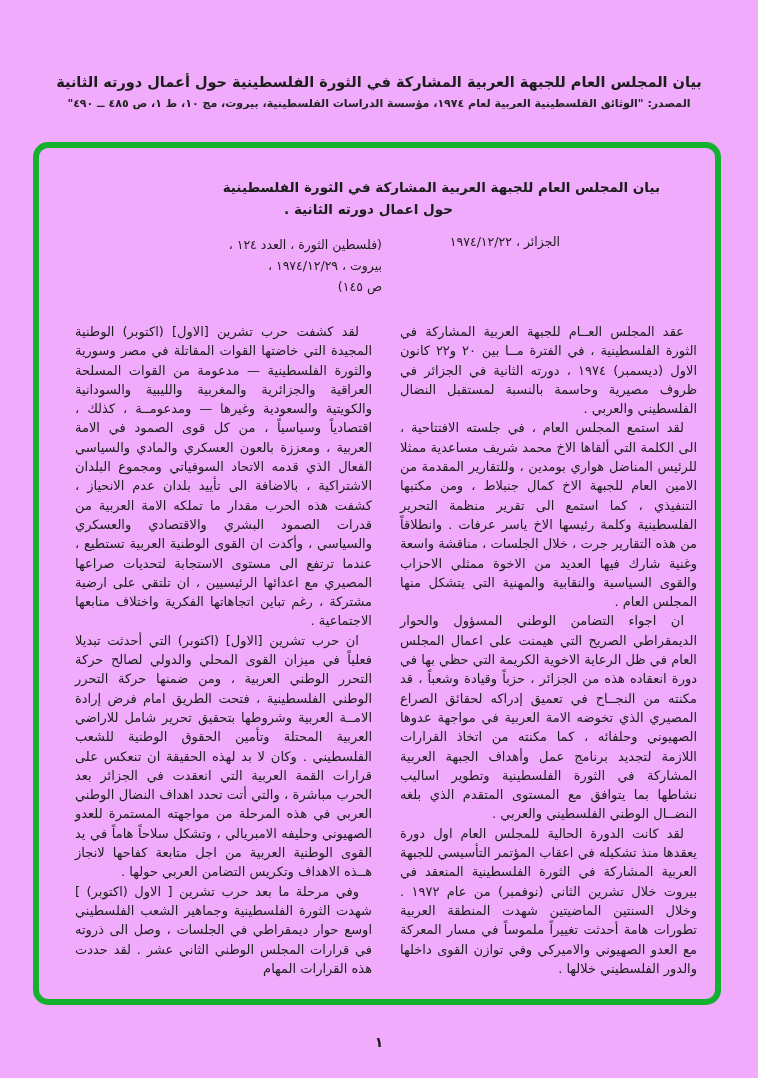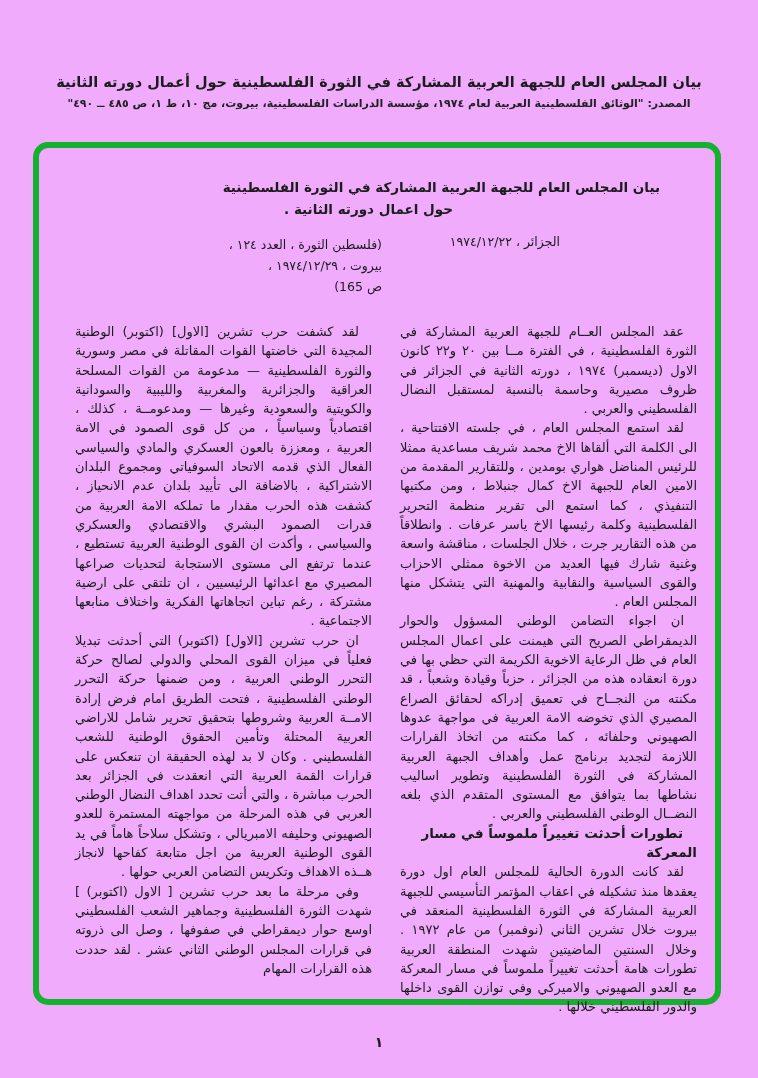--- a/index.html
+++ b/index.html
@@ -87,37 +87,36 @@
     <div class="inner-title">
       <div class="line1">بيان المجلس العام للجبهة العربية المشاركة في الثورة الفلسطينية</div>
       <div class="line2">حول اعمال دورته الثانية .</div>
     </div>
 
     <div class="place-date">الجزائر ، ١٩٧٤/١٢/٢٢</div>
 
     <div class="citation">
       <div class="cit-line1">(فلسطين الثورة ، العدد ١٢٤ ،</div>
       <div class="cit-line2">بيروت ، ١٩٧٤/١٢/٢٩ ،</div>
-      <div class="cit-line3">ص 165)</div>
+      <div class="cit-line3">ص ١٤٥)</div>
     </div>
 
     <div class="columns">
 
       <div class="col col-first">
         <p>عقد المجلس العــام للجبهة العربية المشاركة في الثورة الفلسطينية ، في الفترة مــا بين ٢٠ و٢٢ كانون الاول (ديسمبر) ١٩٧٤ ، دورته الثانية في الجزائر في ظروف مصيرية وحاسمة بالنسبة لمستقبل النضال الفلسطيني والعربي .</p>
         <p>لقد استمع المجلس العام ، في جلسته الافتتاحية ، الى الكلمة التي ألقاها الاخ محمد شريف مساعدية ممثلا للرئيس المناضل هواري بومدين ، وللتقارير المقدمة من الامين العام للجبهة الاخ كمال جنبلاط ، ومن مكتبها التنفيذي ، كما استمع الى تقرير منظمة التحرير الفلسطينية وكلمة رئيسها الاخ ياسر عرفات . وانطلاقاً من هذه التقارير جرت ، خلال الجلسات ، مناقشة واسعة وغنية شارك فيها العديد من الاخوة ممثلي الاحزاب والقوى السياسية والنقابية والمهنية التي يتشكل منها المجلس العام .</p>
         <p>ان اجواء التضامن الوطني المسؤول والحوار الديمقراطي الصريح التي هيمنت على اعمال المجلس العام في ظل الرعاية الاخوية الكريمة التي حظي بها في دورة انعقاده هذه من الجزائر ، حزباً وقيادة وشعباً ، قد مكنته من النجــاح في تعميق إدراكه لحقائق الصراع المصيري الذي تخوضه الامة العربية في مواجهة عدوها الصهيوني وحلفائه ، كما مكنته من اتخاذ القرارات اللازمة لتجديد برنامج عمل وأهداف الجبهة العربية المشاركة في الثورة الفلسطينية وتطوير اساليب نشاطها بما يتوافق مع المستوى المتقدم الذي بلغه النضــال الوطني الفلسطيني والعربي .</p>
-        <div class="col-heading h-right">تطورات أحدثت تغييراً ملموساً في مسار المعركة</div>
         <p>لقد كانت الدورة الحالية للمجلس العام اول دورة يعقدها منذ تشكيله في اعقاب المؤتمر التأسيسي للجبهة العربية المشاركة في الثورة الفلسطينية المنعقد في بيروت خلال تشرين الثاني (نوفمبر) من عام ١٩٧٢ . وخلال السنتين الماضيتين شهدت المنطقة العربية تطورات هامة أحدثت تغييراً ملموساً في مسار المعركة مع العدو الصهيوني والاميركي وفي توازن القوى داخلها والدور الفلسطيني خلالها .</p>
       </div>
 
       <div class="col col-second">
         <p>لقد كشفت حرب تشرين [الاول] (اكتوبر) الوطنية المجيدة التي خاضتها القوات المقاتلة في مصر وسورية والثورة الفلسطينية — مدعومة من القوات المسلحة العراقية والجزائرية والمغربية والليبية والسودانية والكويتية والسعودية وغيرها — ومدعومــة ، كذلك ، اقتصادياً وسياسياً ، من كل قوى الصمود في الامة العربية ، ومعززة بالعون العسكري والمادي والسياسي الفعال الذي قدمه الاتحاد السوفياتي ومجموع البلدان الاشتراكية ، بالاضافة الى تأييد بلدان عدم الانحياز ، كشفت هذه الحرب مقدار ما تملكه الامة العربية من قدرات الصمود البشري والاقتصادي والعسكري والسياسي ، وأكدت ان القوى الوطنية العربية تستطيع ، عندما ترتفع الى مستوى الاستجابة لتحديات صراعها المصيري مع اعدائها الرئيسيين ، ان تلتقي على ارضية مشتركة ، رغم تباين اتجاهاتها الفكرية واختلاف منابعها الاجتماعية .</p>
         <p>ان حرب تشرين [الاول] (اكتوبر) التي أحدثت تبديلا فعلياً في ميزان القوى المحلي والدولي لصالح حركة التحرر الوطني العربية ، ومن ضمنها حركة التحرر الوطني الفلسطينية ، فتحت الطريق امام فرض إرادة الامــة العربية وشروطها بتحقيق تحرير شامل للاراضي العربية المحتلة وتأمين الحقوق الوطنية للشعب الفلسطيني . وكان لا بد لهذه الحقيقة ان تنعكس على قرارات القمة العربية التي انعقدت في الجزائر بعد الحرب مباشرة ، والتي أتت تحدد اهداف النضال الوطني العربي في هذه المرحلة من مواجهته المستمرة للعدو الصهيوني وحليفه الامبريالي ، وتشكل سلاحاً هاماً في يد القوى الوطنية العربية من اجل متابعة كفاحها لانجاز هــذه الاهداف وتكريس التضامن العربي حولها .</p>
-        <p>وفي مرحلة ما بعد حرب تشرين [ الاول (اكتوبر) ] شهدت الثورة الفلسطينية وجماهير الشعب الفلسطيني اوسع حوار ديمقراطي في صفوفها ، وصل الى ذروته في قرارات المجلس الوطني الثاني عشر . لقد حددت هذه القرارات المهام</p>
+        <p>وفي مرحلة ما بعد حرب تشرين [ الاول (اكتوبر) ] شهدت الثورة الفلسطينية وجماهير الشعب الفلسطيني اوسع حوار ديمقراطي في الجلسات ، وصل الى ذروته في قرارات المجلس الوطني الثاني عشر . لقد حددت هذه القرارات المهام</p>
       </div>
 
     </div>
   </div>
 
   <div class="page-number">١</div>
 
 </div>
 
 </body></html>

